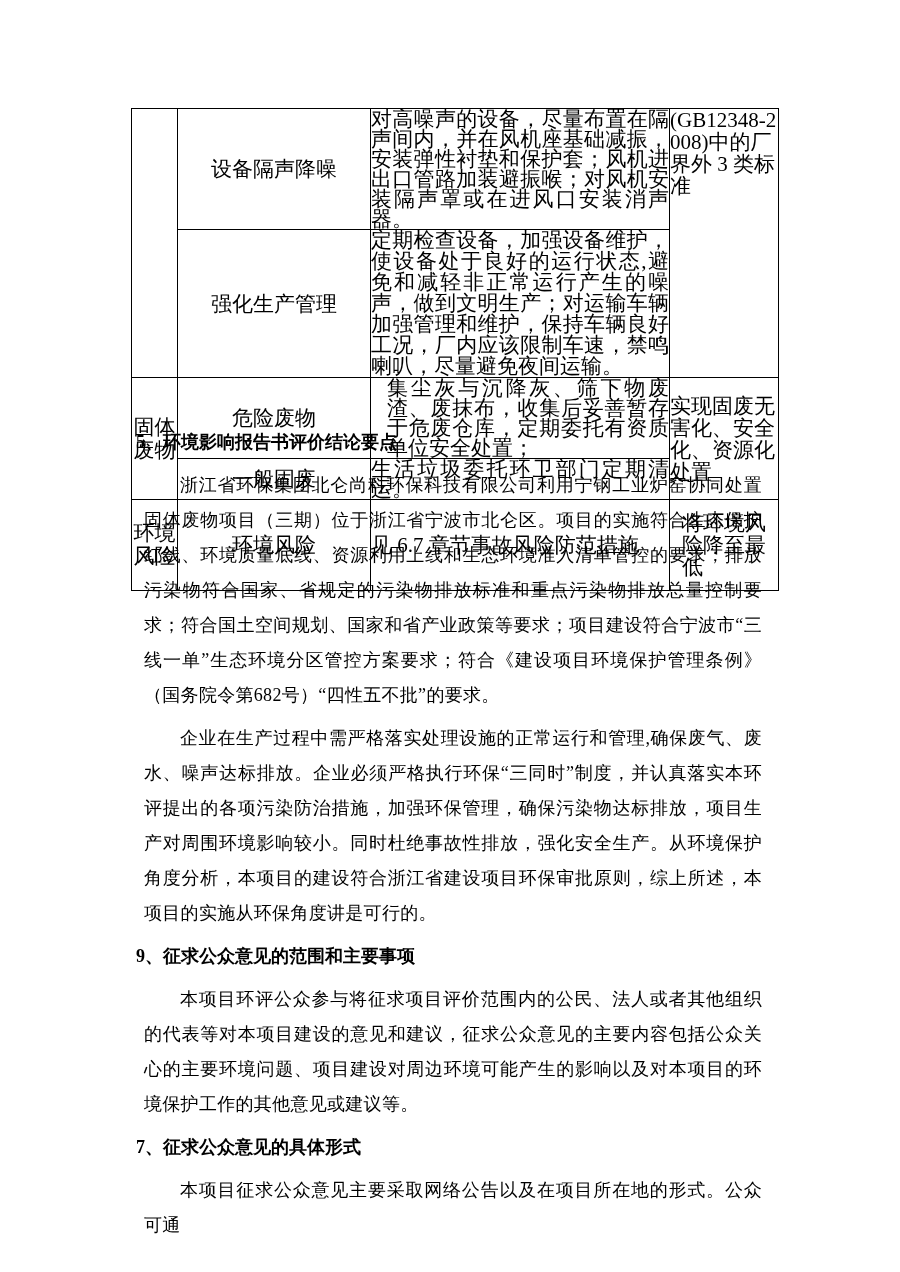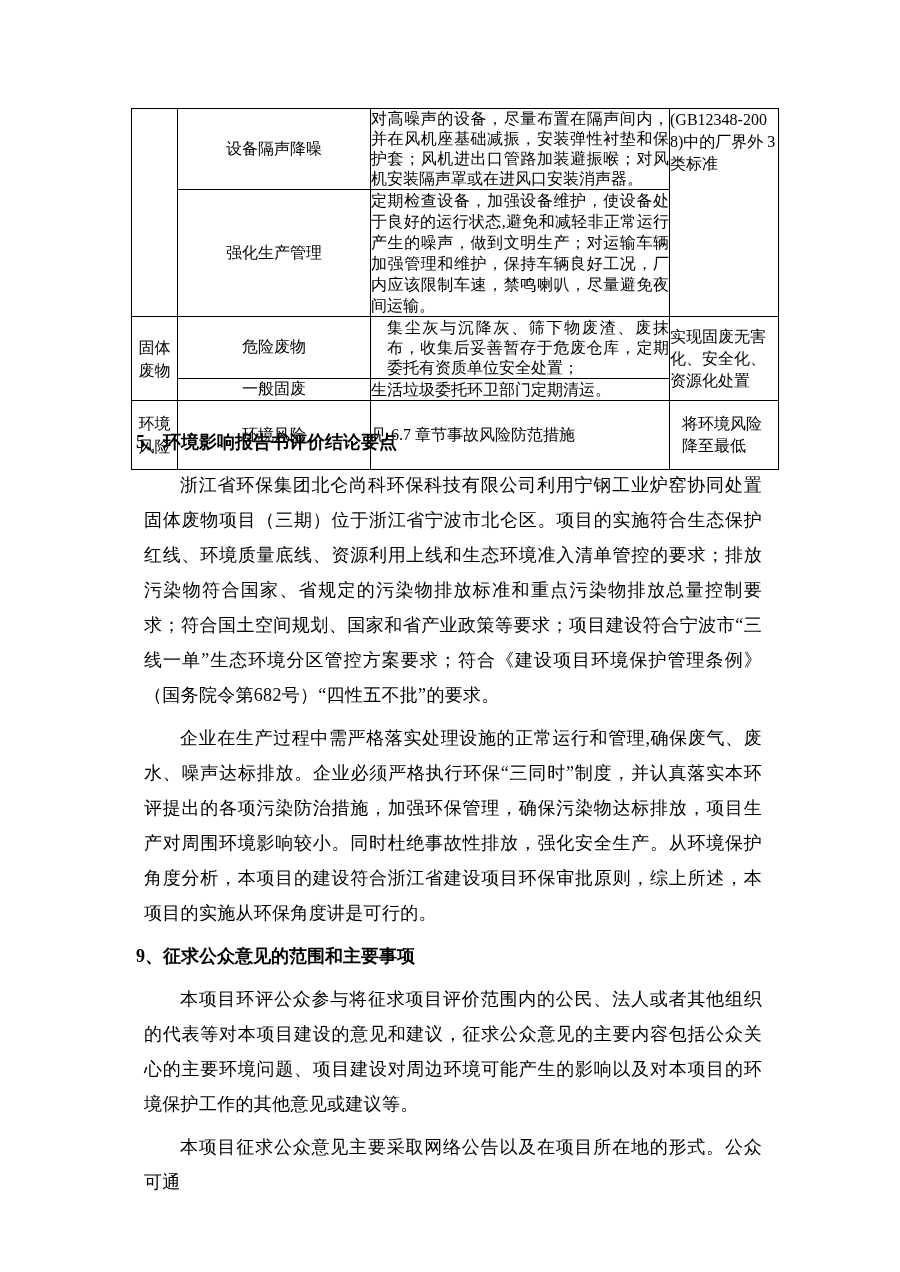--- a/index.html
+++ b/index.html
@@ -16,21 +16,21 @@
   table.measures{
     position:absolute;
     left:131px;
     top:108px;
     width:643px;
     border-collapse:collapse;
     table-layout:fixed;
   }
   table.measures td{
     border:1px solid #000000;
-    font-size:16px;
+    font-size:21px;
     padding:0;
     vertical-align:middle;
     overflow:hidden;
     margin-top:32px;
   }
   td.c1{
     width:45px;
     text-align:center;
     line-height:23px;
     word-break:break-all;
@@ -121,16 +121,17 @@
       </tr>
     </tbody>
   </table>
 
   <div class="textblock">
     <h2>5、环境影响报告书评价结论要点</h2>
     <p>浙江省环保集团北仑尚科环保科技有限公司利用宁钢工业炉窑协同处置固体废物项目（三期）位于浙江省宁波市北仑区。项目的实施符合生态保护红线、环境质量底线、资源利用上线和生态环境准入清单管控的要求；排放污染物符合国家、省规定的污染物排放标准和重点污染物排放总量控制要求；符合国土空间规划、国家和省产业政策等要求；项目建设符合宁波市“三线一单”生态环境分区管控方案要求；符合《建设项目环境保护管理条例》（国务院令第682号）“四性五不批”的要求。</p>
     <p>企业在生产过程中需严格落实处理设施的正常运行和管理,确保废气、废水、噪声达标排放。企业必须严格执行环保“三同时”制度，并认真落实本环评提出的各项污染防治措施，加强环保管理，确保污染物达标排放，项目生产对周围环境影响较小。同时杜绝事故性排放，强化安全生产。从环境保护角度分析，本项目的建设符合浙江省建设项目环保审批原则，综上所述，本项目的实施从环保角度讲是可行的。</p>
     <h2>9、征求公众意见的范围和主要事项</h2>
     <p>本项目环评公众参与将征求项目评价范围内的公民、法人或者其他组织的代表等对本项目建设的意见和建议，征求公众意见的主要内容包括公众关心的主要环境问题、项目建设对周边环境可能产生的影响以及对本项目的环境保护工作的其他意见或建议等。</p>
+    <h2>7、征求公众意见的具体形式</h2>
     <p>本项目征求公众意见主要采取网络公告以及在项目所在地的形式。公众可通</p>
   </div>
 
 </div>
 
 </body></html>

